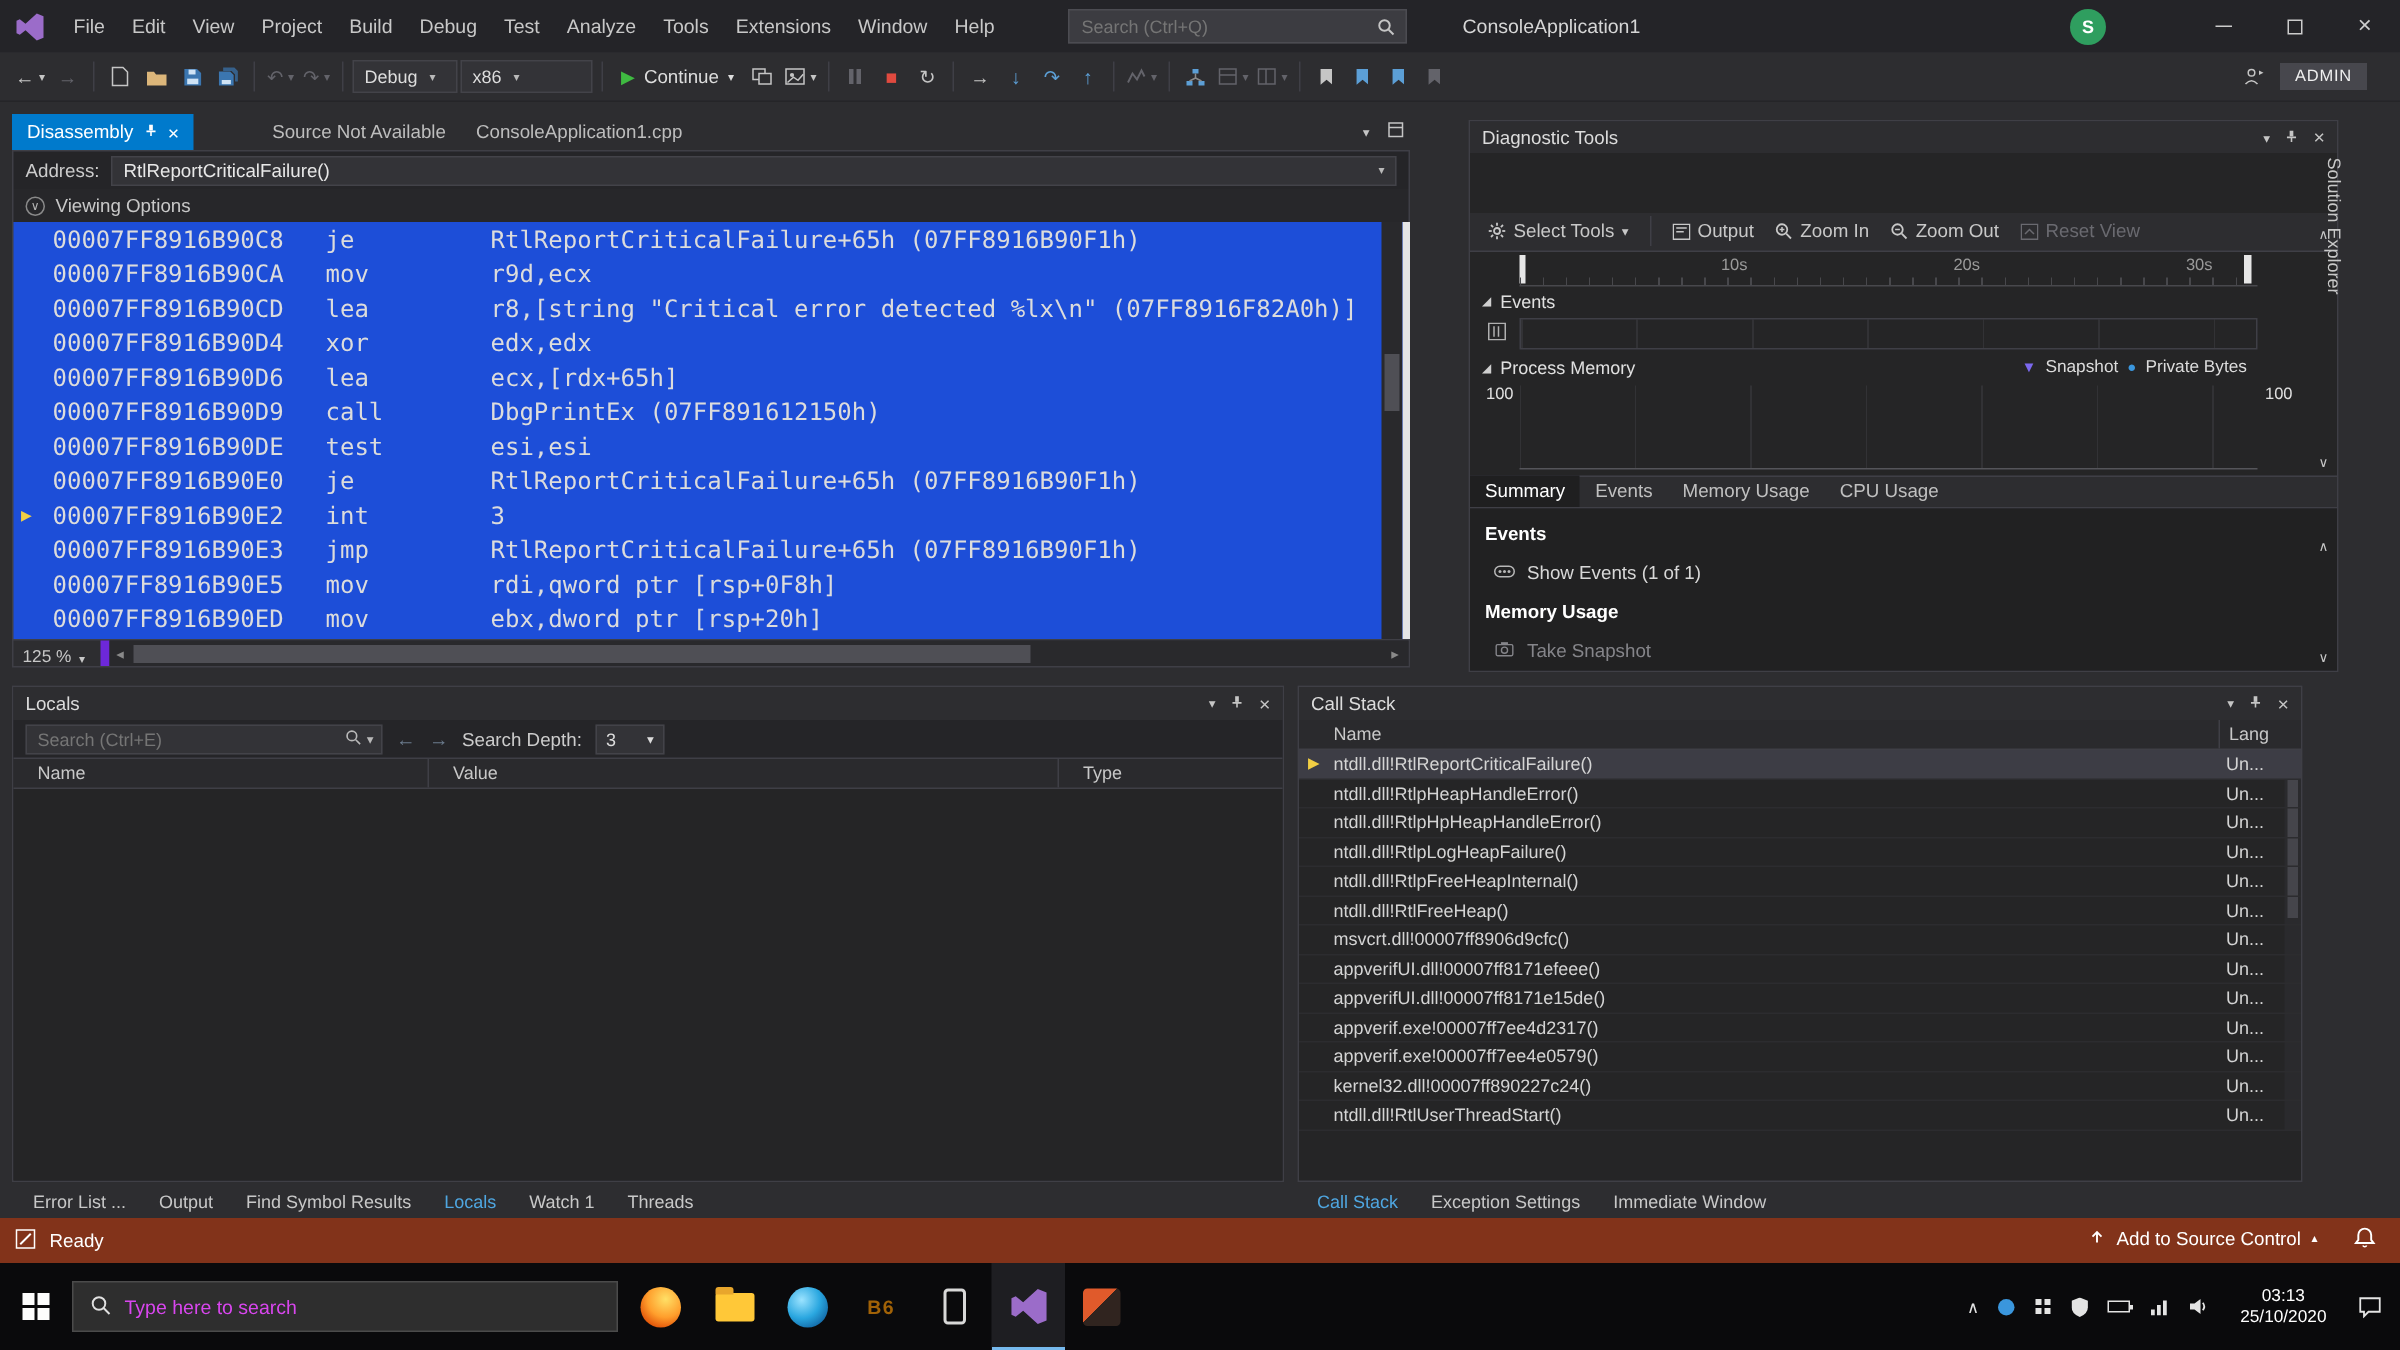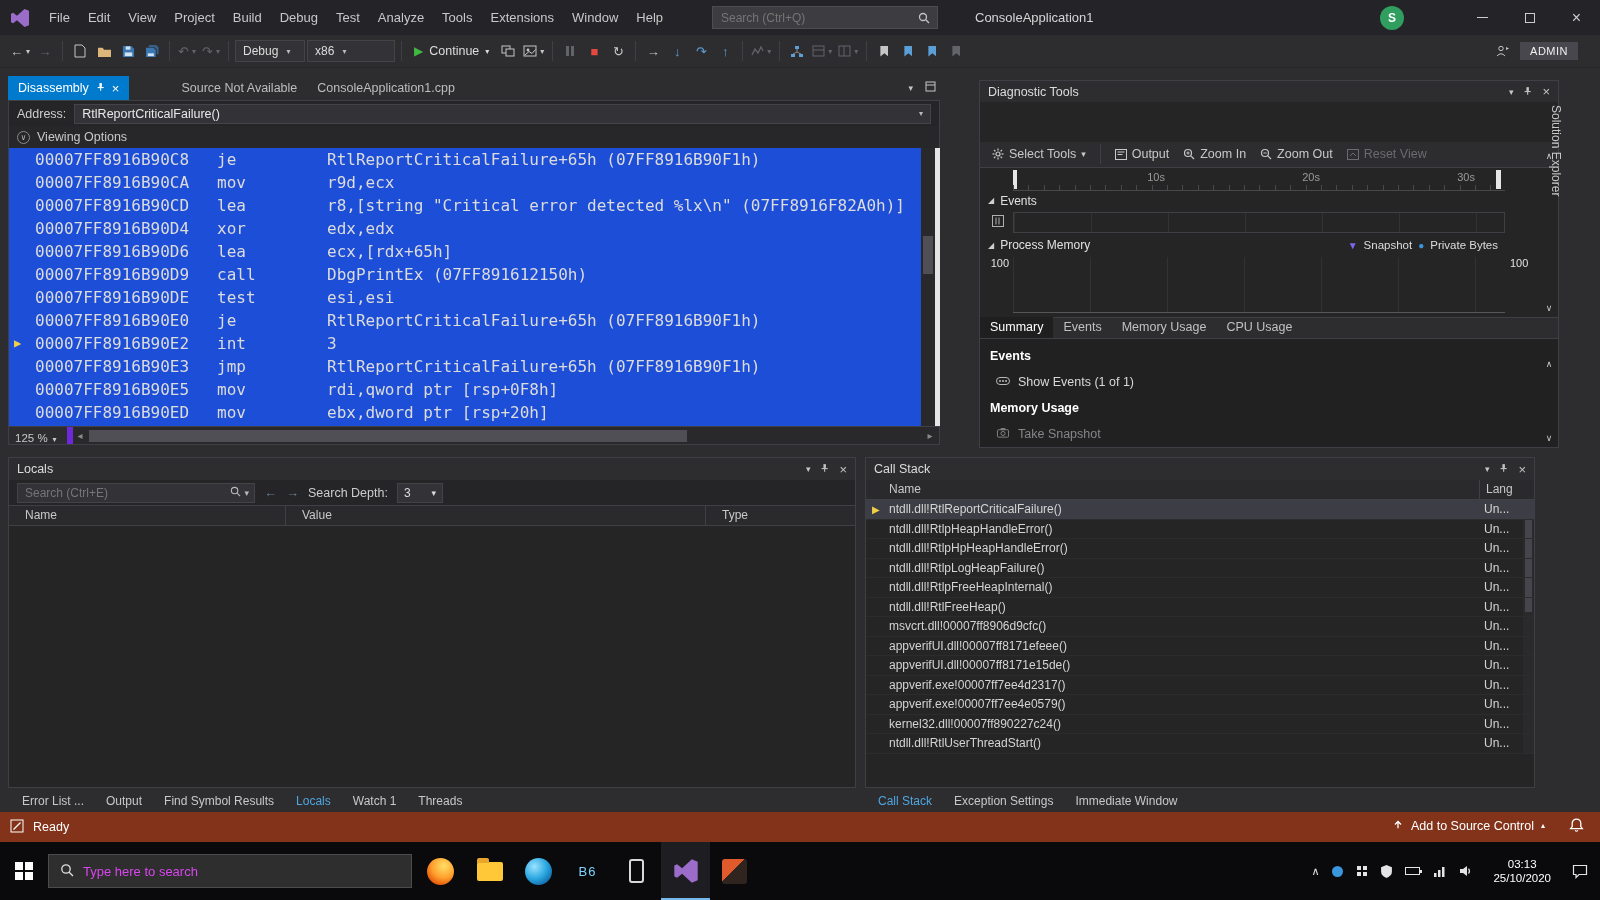--- a/index.html
+++ b/index.html
@@ -170,21 +170,21 @@
   .win-logo { display:grid; grid-template-columns:8px 8px; grid-template-rows:8px 8px; gap:2px; }
   .win-logo span { background:#fdfdfd; }
   .tb-search { width:364px; height:34px; background:#2e2e2e; border:1px solid #4b4b4b; display:flex; align-items:center; gap:9px; padding:0 11px; color:#d946ef; font-size:13px; }
   .task-icons { display:flex; height:100%; margin-left:4px; }
   .task-icon { width:49px; height:100%; display:flex; align-items:center; justify-content:center; position:relative; }
   .task-icon.active { background:#1e1e22; box-shadow:inset 0 -2px 0 #76b9ed; }
   .ff-circle { width:27px; height:27px; border-radius:50%; background:radial-gradient(circle at 62% 30%, #ffe066, #ff9e2c 48%, #e55b0c 76%, #b33c07); }
   .folder-icon { width:26px; height:19px; background:#ffc838; border-radius:2px; position:relative; }
   .folder-icon::before { content:""; position:absolute; left:0; top:-4px; width:12px; height:5px; background:#e8a62c; border-radius:2px 2px 0 0; }
   .edge-circle { width:27px; height:27px; border-radius:50%; background:radial-gradient(circle at 35% 32%, #9be3ff, #2aa7e0 48%, #0f5f9e 85%); }
-  .b6-label { color:#7dd3fc; font-size:13px; font-weight:normal; letter-spacing:1px; }
+  .b6-label { color:#a16207; font-size:13px; font-weight:bold; letter-spacing:1px; }
   .phone-icon { width:15px; height:24px; border:2px solid #d8d8d8; border-radius:3px; }
   .app8-icon { width:25px; height:25px; border-radius:3px; background:linear-gradient(135deg,#e05a2b 0 46%,#30241f 46%); }
   .tray { margin-left:auto; display:flex; align-items:center; gap:13px; padding-right:12px; }
   .tray-ic { color:#e4e4e4; font-size:11px; display:flex; align-items:center; }
   .tray-dot { width:11px; height:11px; border-radius:50%; background:#3a96dd; }
   .battery { width:15px; height:8px; border:1px solid #e4e4e4; position:relative; }
   .battery::after { content:""; position:absolute; right:-3px; top:2px; width:2px; height:3px; background:#e4e4e4; }
   .clock { text-align:center; font-size:11.5px; color:#fff; line-height:14px; margin:0 8px; }
 </style>
 </head>

